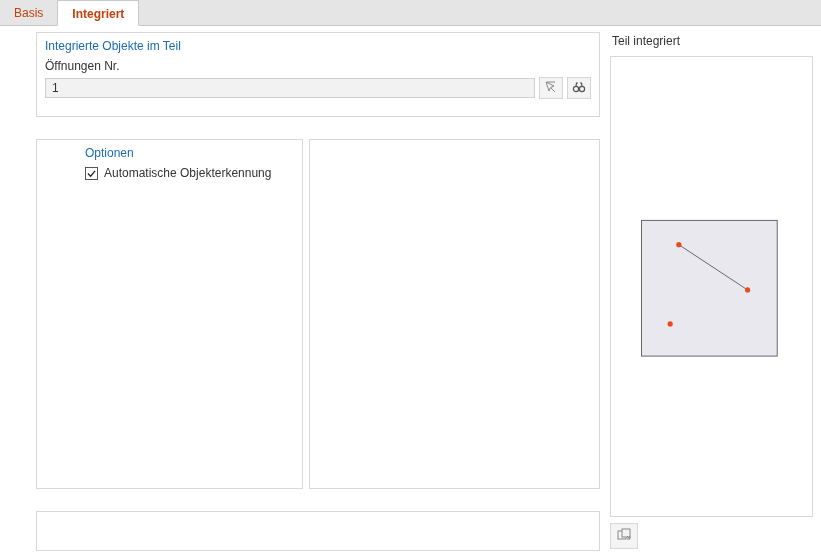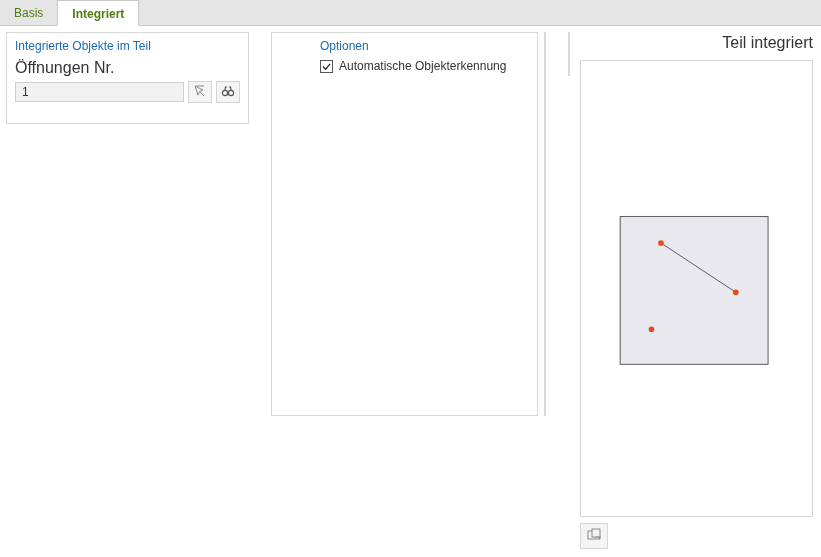--- a/index.html
+++ b/index.html
@@ -19,21 +19,21 @@
     .tab-bar {
       background: #e5e5e5;
       height: 26px;
       display: flex;
       align-items: stretch;
       border-bottom: 1px solid #c8c8c8;
     }
     .tab {
       padding: 5px 14px 4px 14px;
       font-size: 12px;
-      color: #4d7c0f;
+      color: #c2410c;
       cursor: pointer;
       position: relative;
       background: #e5e5e5;
       display: flex;
       align-items: center;
     }
     .tab.active {
       background: #ffffff;
       border-top: 1px solid #c8c8c8;
       border-left: 1px solid #c8c8c8;
@@ -43,23 +43,24 @@
       font-weight: bold;
     }
     .content {
       display: flex;
       height: calc(100% - 26px);
       background: #fff;
     }
     .left-col {
       width: 576px;
       display: flex;
-      flex-direction: row;
+      flex-direction: column;
       padding: 6px;
       gap: 22px;
+      margin-left: 30px;
     }
     .right-col {
       flex: 1;
       display: flex;
       flex-direction: column;
       padding: 6px 8px 6px 4px;
       gap: 4px;
     }
     .panel {
       border: 1px solid #d8d8d8;
@@ -68,21 +69,21 @@
     }
     .panel-title {
       color: #1a6bb3;
       font-size: 12px;
       margin-bottom: 6px;
     }
     .panel-top {
       height: 92px;
     }
     .field-label {
-      font-size: 16px;
+      font-size: 12px;
       color: #333;
       margin-bottom: 4px;
     }
     .input-row {
       display: flex;
       align-items: center;
       gap: 4px;
     }
     .text-input {
       flex: 1;
@@ -139,24 +140,23 @@
     .checkbox svg {
       width: 9px;
       height: 9px;
     }
     .panel-bottom {
       height: 44px;
       border: 1px solid #d8d8d8;
       background: #fff;
     }
     .preview-title {
-      font-size: 16px;
+      font-size: 12px;
       color: #333;
       margin: 2px 0 4px 2px;
-      text-align: right;
     }
     .preview-area {
       flex: 1;
       border: 1px solid #d8d8d8;
       background: #fff;
       position: relative;
     }
     .preview-svg {
       position: absolute;
       left: 0; top: 0;

